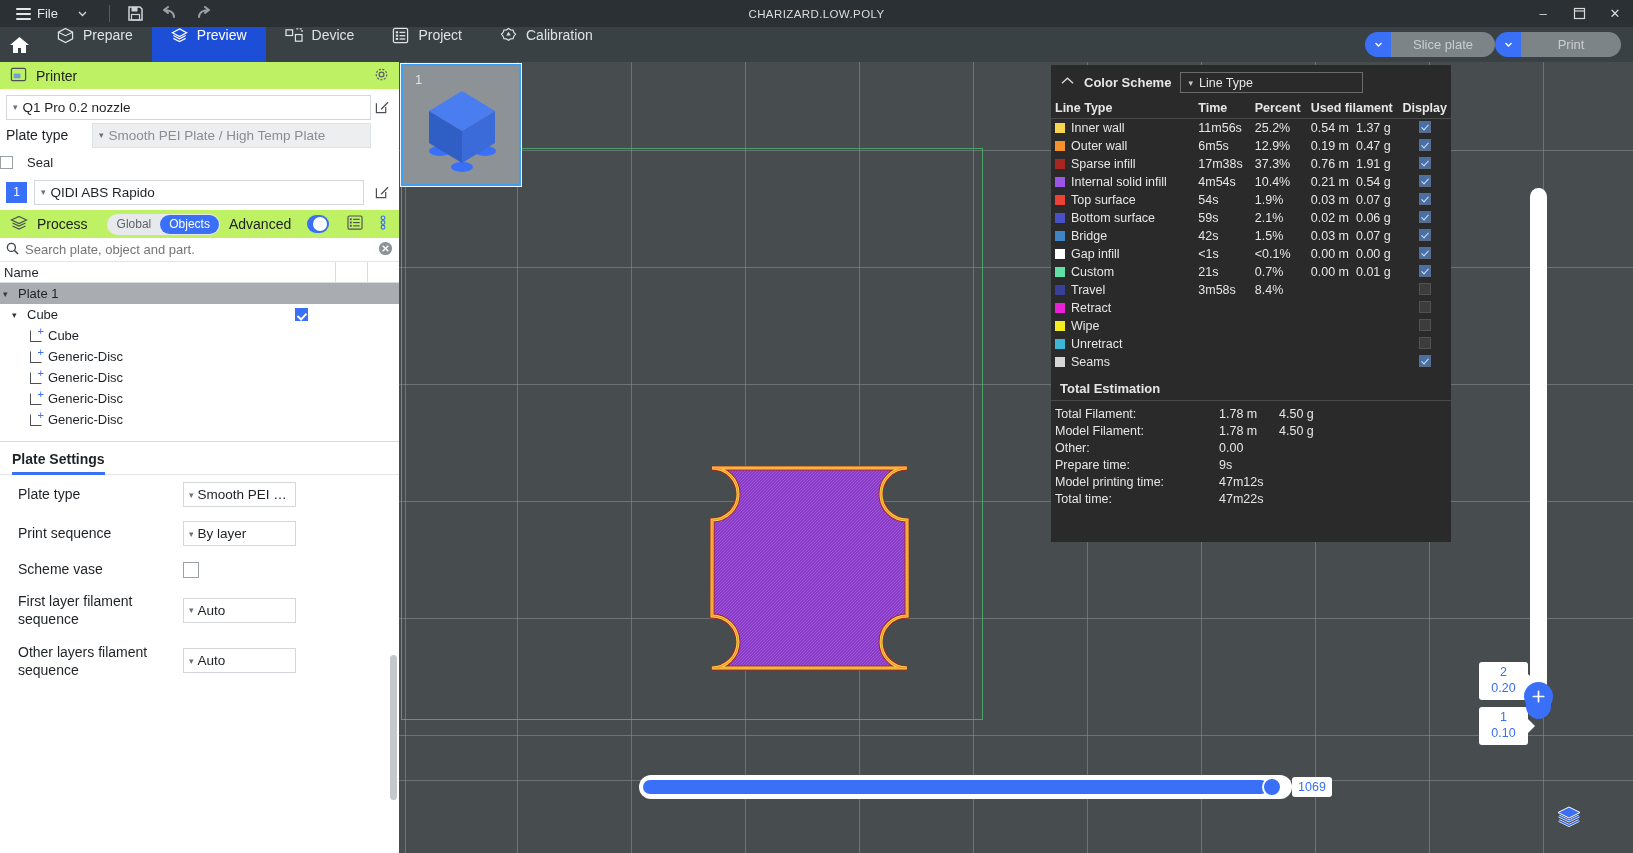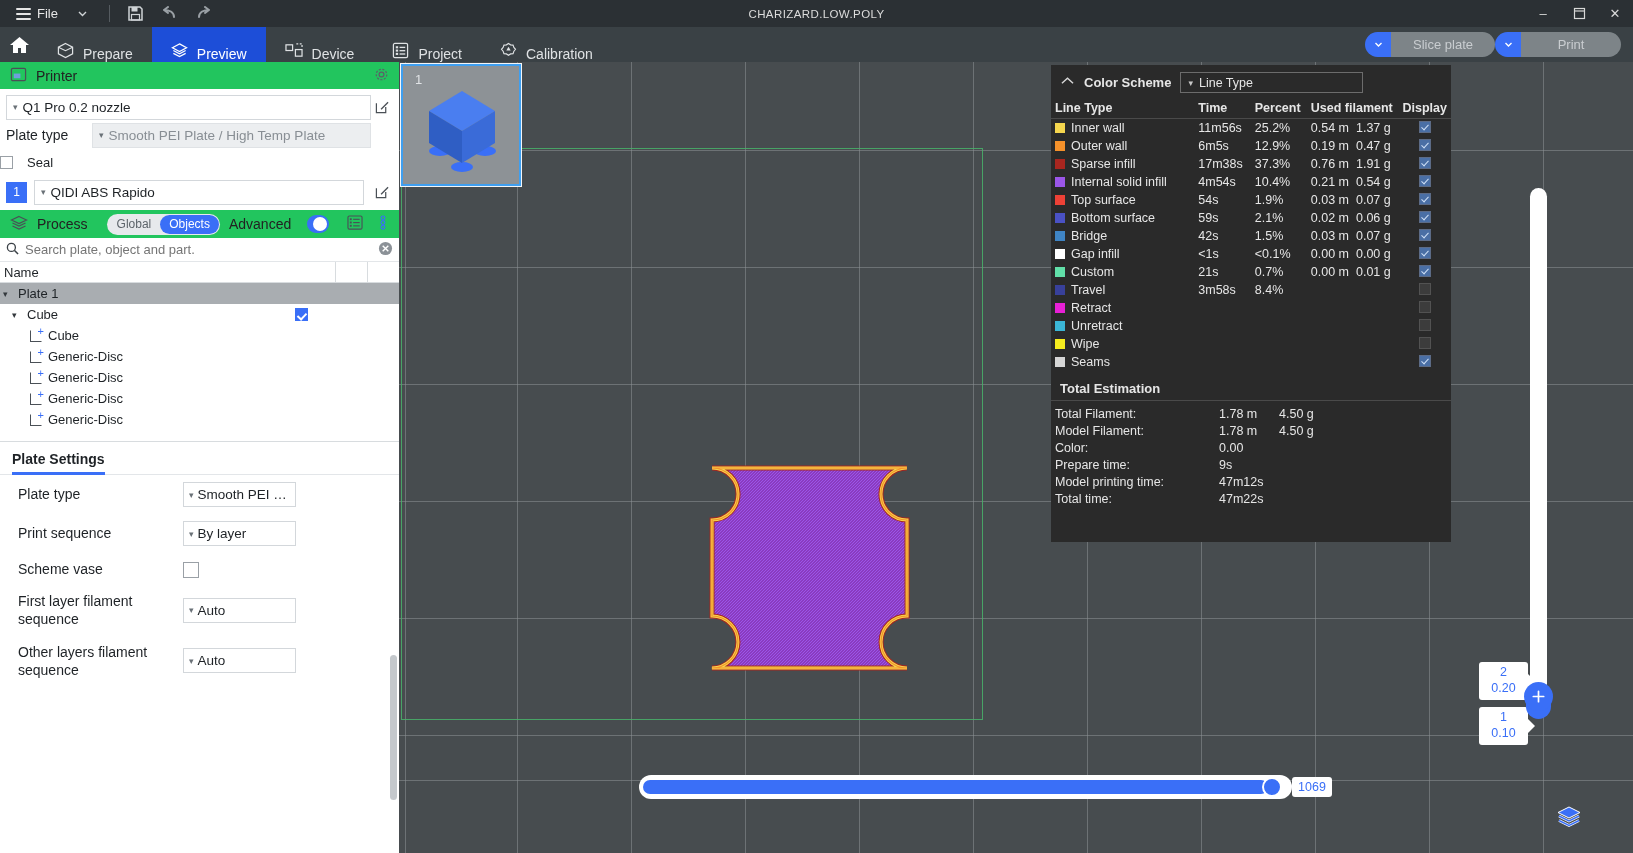--- a/index.html
+++ b/index.html
@@ -31,21 +31,21 @@
   .tb-right { position: absolute; right: 0; top: 0; height: 27px; display: flex; align-items: center; }
   .win-btn { width: 36px; height: 27px; display: flex; align-items: center; justify-content: center; color: #d8d8d8; font-size: 13px; }
 
   
   .topnav {
     position: absolute; left: 0; top: 27px; width: 1633px; height: 35px;
     background: #3a4145; display: flex; align-items: stretch;
   }
   .nav-home { width: 38px; display: flex; align-items: center; justify-content: center; }
   .nav-item {
-    display: flex; align-items: flex-end; gap: 9px; padding: 0 19px;
+    display: flex; align-items: flex-start; gap: 9px; padding: 0 19px;
     color: #dfe2e4; font-size: 14px;
   }
   .nav-item.active { background: #1d4ed8; color: #fff; }
   .nav-right { position: absolute; right: 12px; top: 0; height: 35px; display: flex; align-items: center; }
   .split-btn { display: flex; align-items: center; height: 25px; }
   .split-arrow {
     width: 26px; height: 25px; background: #3a6ff7; color: #fff;
     border-radius: 13px 0 0 13px; display: flex; align-items: center; justify-content: center; font-size: 10px;
   }
   .split-main {
@@ -53,21 +53,21 @@
     display: flex; align-items: center; justify-content: center; font-size: 13px;
     border-radius: 0 13px 13px 0; min-width: 100px;
   }
 
   
   .leftpanel {
     position: absolute; left: 0; top: 62px; width: 399px; height: 791px;
     background: #fff; color: #1e2226; overflow: hidden;
   }
   .panel-head {
-    height: 27px; background: #22c55e; display: flex; align-items: center;
+    height: 27px; background: #bef264; display: flex; align-items: center;
     padding: 0 10px; gap: 9px; font-size: 14px; color: #222;
   }
   .panel-head .ph-gear { margin-left: auto; }
   .row { display: flex; align-items: center; padding: 0 6px; }
   .combo {
     border: 1px solid #d3d7db; height: 25px; display: flex; align-items: center;
     gap: 5px; padding: 0 6px; font-size: 13.5px; color: #1e2226; background: #fff; flex: 1;
   }
   .combo.disabled { background: #eceef0; color: #888e94; border-color: #dfe2e5; }
   .chev { font-size: 9px; color: #6a7177; }
@@ -734,28 +734,28 @@
           <td style="text-align:center"><span class="cs-cb off"></span></td>
         </tr>
         <tr>
           <td><span class="swatch" style="background:#e820d6"></span><span>Retract</span></td>
           <td></td>
             <td></td>
             <td></td>
           <td style="text-align:center"><span class="cs-cb off"></span></td>
         </tr>
         <tr>
+          <td><span class="swatch" style="background:#f5ec1f"></span><span>Wipe</span></td>
+          <td></td>
+            <td></td>
+            <td></td>
+          <td style="text-align:center"><span class="cs-cb off"></span></td>
+        </tr>
+        <tr>
           <td><span class="swatch" style="background:#3bb6d6"></span><span>Unretract</span></td>
-          <td></td>
-            <td></td>
-            <td></td>
-          <td style="text-align:center"><span class="cs-cb off"></span></td>
-        </tr>
-        <tr>
-          <td><span class="swatch" style="background:#f5ec1f"></span><span>Wipe</span></td>
           <td></td>
             <td></td>
             <td></td>
           <td style="text-align:center"><span class="cs-cb off"></span></td>
         </tr>
         <tr>
           <td><span class="swatch" style="background:#d6d6d6"></span><span>Seams</span></td>
           <td></td>
             <td></td>
             <td></td>
@@ -771,21 +771,21 @@
             <td style="width:164px">Total Filament:</td>
             <td style="width:60px">1.78 m</td>
             <td>4.50 g</td>
           </tr>
         <tr>
             <td>Model Filament:</td>
             <td>1.78 m</td>
             <td>4.50 g</td>
           </tr>
         <tr>
-            <td>Color:</td>
+            <td>Other:</td>
             <td>0.00</td>
             <td></td>
           </tr>
         <tr>
             <td>Prepare time:</td>
             <td>9s</td>
             <td></td>
           </tr>
         <tr>
             <td>Model printing time:</td>

